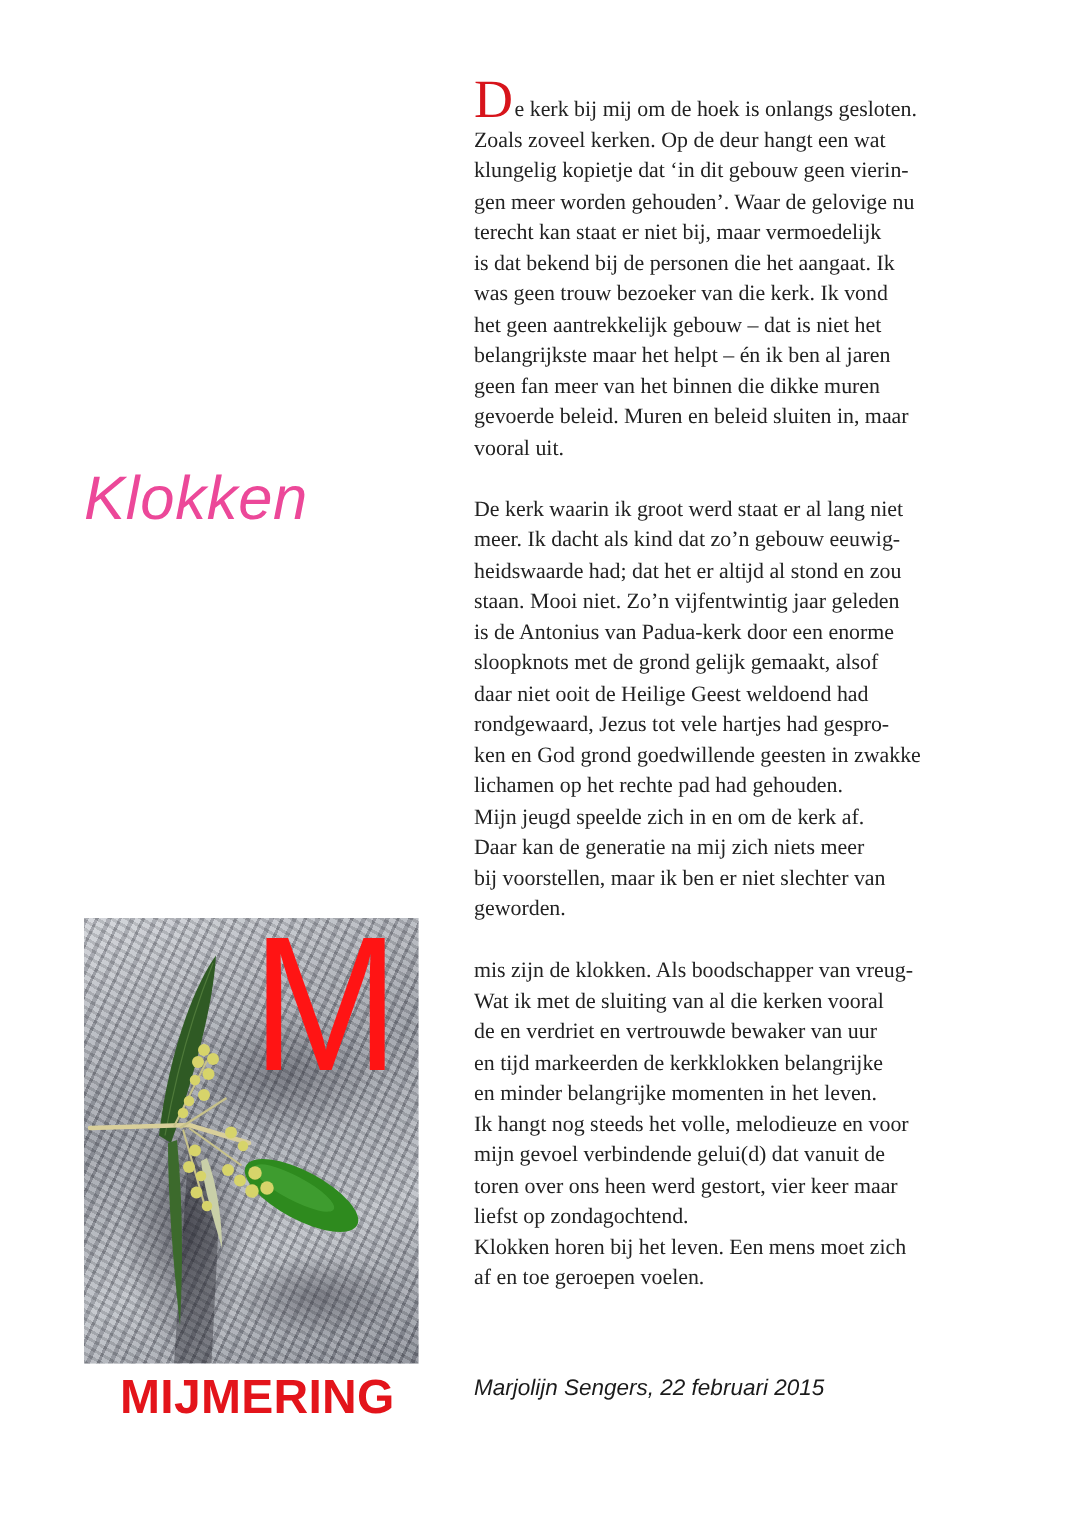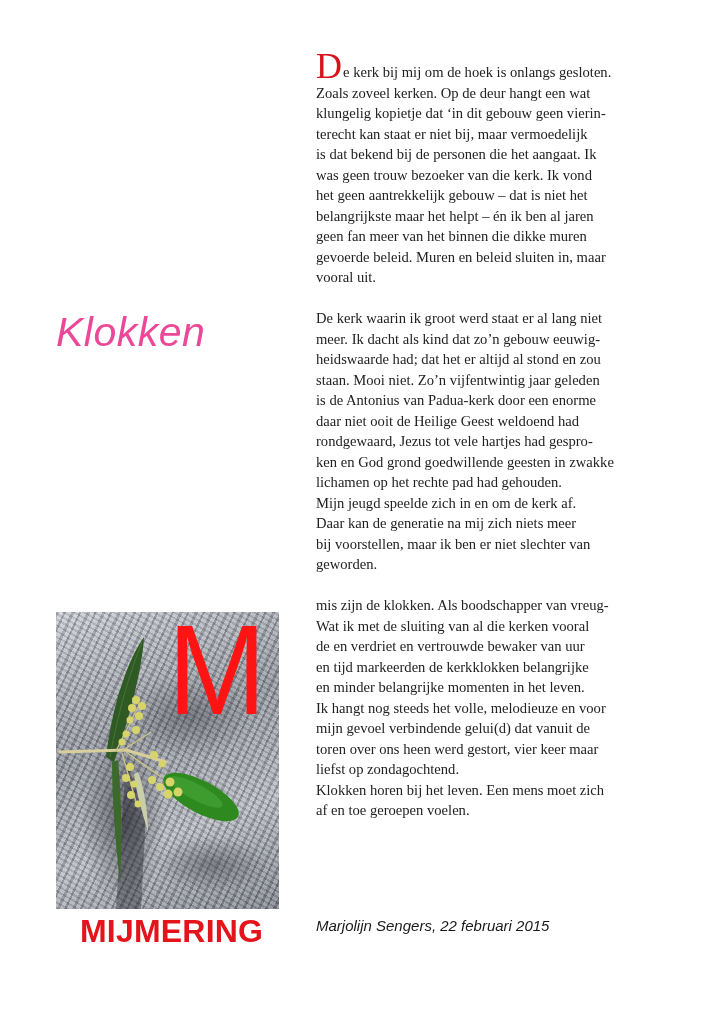--- a/index.html
+++ b/index.html
@@ -165,35 +165,37 @@
     <div class="big-m">M</div>
   </div>
 
   <div class="caption">MIJMERING</div>
 
   <div class="column">
     <p class="para">
       <span class="line"><span class="dropcap">D</span><span>e kerk bij mij om de hoek is onlangs gesloten.</span></span>
       <span class="line">Zoals zoveel kerken. Op de deur hangt een wat</span>
       <span class="line">klungelig kopietje dat ‘in dit gebouw geen vierin-</span>
+      <span class="line">gen meer worden gehouden’. Waar de gelovige nu</span>
       <span class="line">terecht kan staat er niet bij, maar vermoedelijk</span>
       <span class="line">is dat bekend bij de personen die het aangaat. Ik</span>
       <span class="line">was geen trouw bezoeker van die kerk. Ik vond</span>
       <span class="line">het geen aantrekkelijk gebouw – dat is niet het</span>
       <span class="line">belangrijkste maar het helpt – én ik ben al jaren</span>
       <span class="line">geen fan meer van het binnen die dikke muren</span>
       <span class="line">gevoerde beleid. Muren en beleid sluiten in, maar</span>
       <span class="line">vooral uit.</span>
     </p>
     <p class="para">
       <span class="line">De kerk waarin ik groot werd staat er al lang niet</span>
       <span class="line">meer. Ik dacht als kind dat zo’n gebouw eeuwig-</span>
       <span class="line">heidswaarde had; dat het er altijd al stond en zou</span>
       <span class="line">staan. Mooi niet. Zo’n vijfentwintig jaar geleden</span>
       <span class="line">is de Antonius van Padua-kerk door een enorme</span>
+      <span class="line">sloopknots met de grond gelijk gemaakt, alsof</span>
       <span class="line">daar niet ooit de Heilige Geest weldoend had</span>
       <span class="line">rondgewaard, Jezus tot vele hartjes had gespro-</span>
       <span class="line">ken en God grond goedwillende geesten in zwakke</span>
       <span class="line">lichamen op het rechte pad had gehouden.</span>
       <span class="line">Mijn jeugd speelde zich in en om de kerk af.</span>
       <span class="line">Daar kan de generatie na mij zich niets meer</span>
       <span class="line">bij voorstellen, maar ik ben er niet slechter van</span>
       <span class="line">geworden.</span>
     </p>
     <p class="para">

